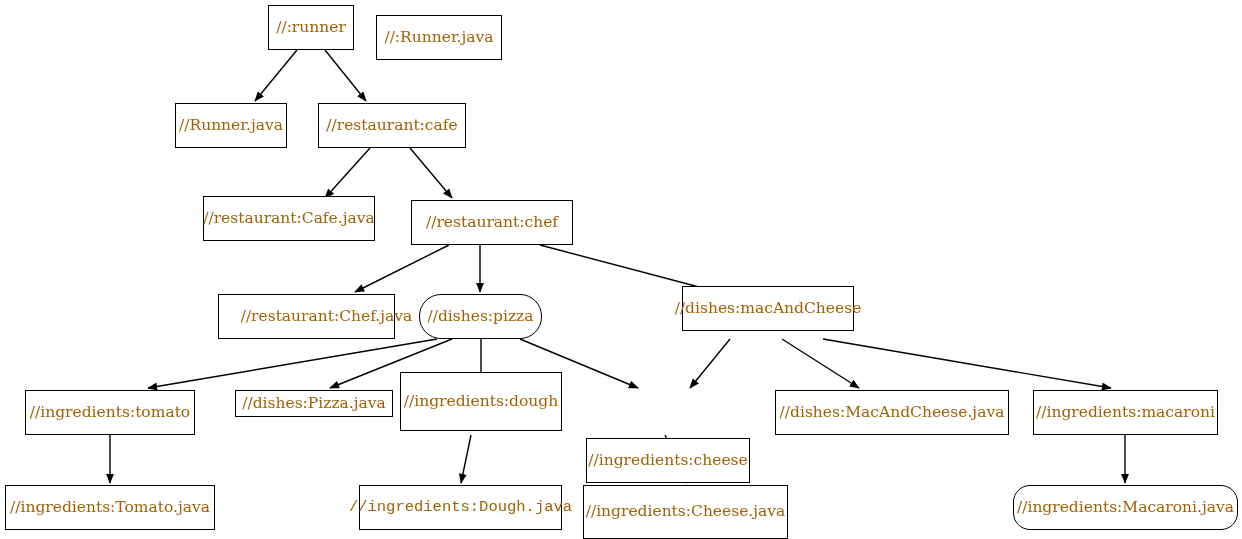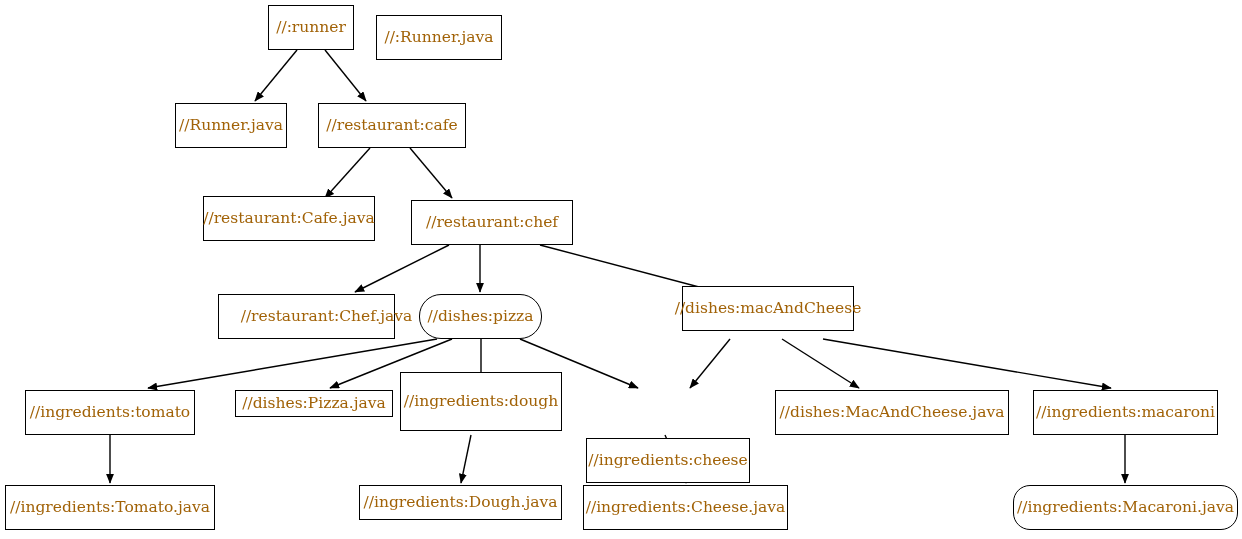--- a/index.html
+++ b/index.html
@@ -115,23 +115,23 @@
       </div>
       <div class="node" style="left: 775px; top: 390px; width: 234px; height: 45px;">
         <span class="node-label">//dishes:MacAndCheese.java</span>
       </div>
       <div class="node" style="left: 1033px; top: 390px; width: 185px; height: 45px; align-items: center;">
         <span class="node-label">//ingredients:macaroni</span>
       </div>
       <div class="node" style="left: 5px; top: 485px; width: 210px; height: 45px;">
         <span class="node-label">//ingredients:Tomato.java</span>
       </div>
-      <div class="node" style="left: 359px; top: 485px; width: 203px; height: 35px;">
+      <div class="node" style="left: 359px; top: 485px; width: 203px; height: 45px; font-family: Liberation Mono, monospace;">
         <span class="node-label">//ingredients:Dough.java</span>
       </div>
-      <div class="node" style="left: 583px; top: 485px; width: 205px; height: 45px;">
+      <div class="node" style="left: 583px; top: 485px; width: 205px; height: 54px;">
         <span class="node-label">//ingredients:Cheese.java</span>
       </div>
       <div class="node" style="left: 1013px; top: 485px; width: 225px; height: 45px; border-radius: 17px;">
         <span class="node-label">//ingredients:Macaroni.java</span>
       </div>
     </div>
 </div>
 
 </body></html>

